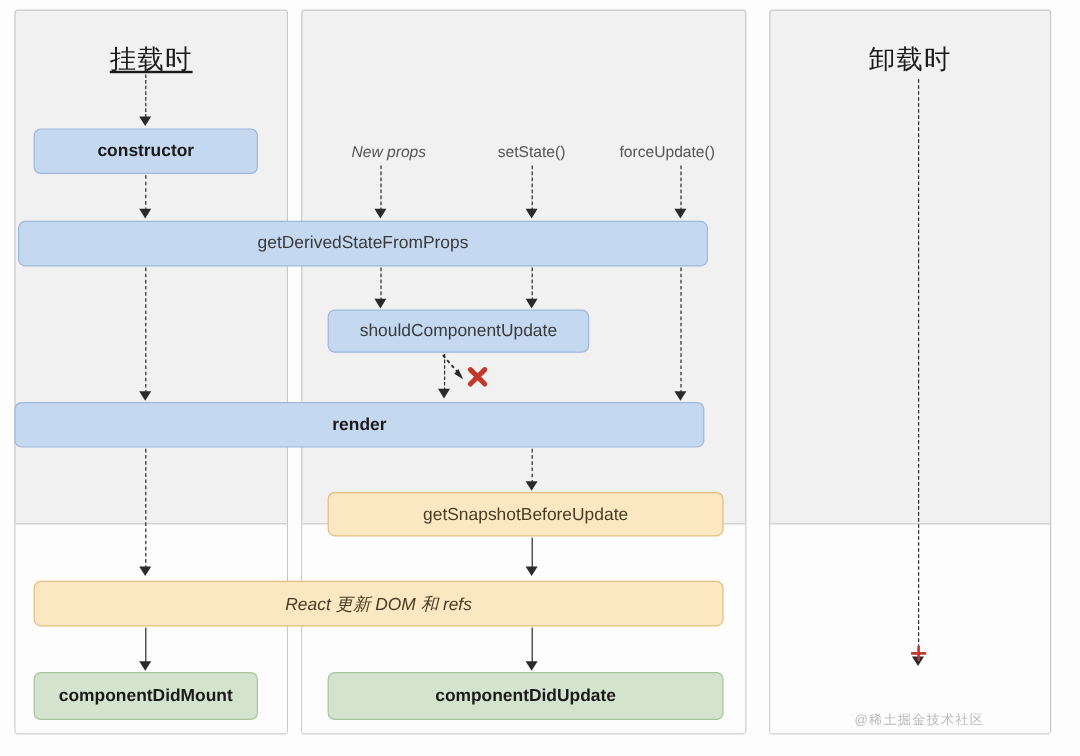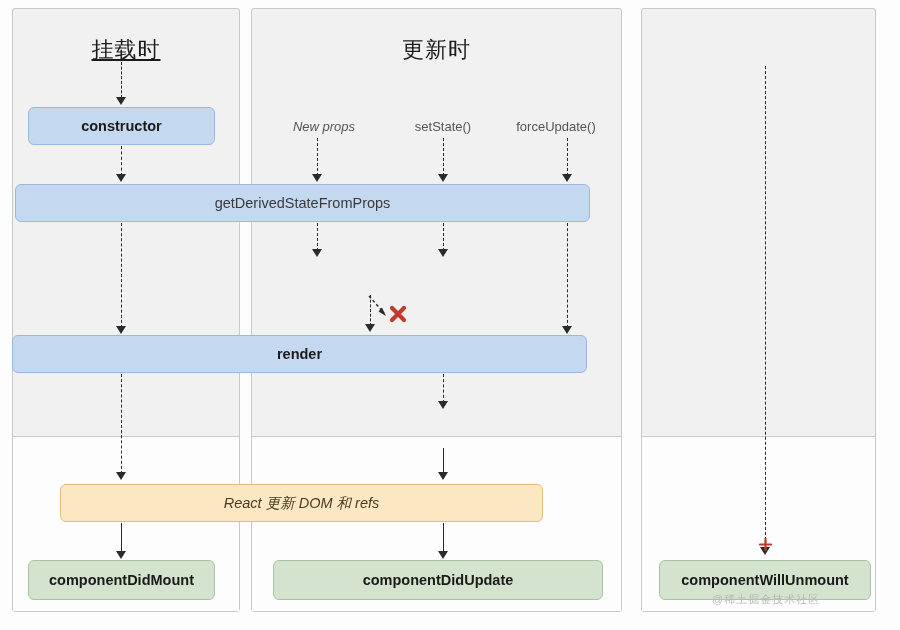--- a/index.html
+++ b/index.html
@@ -138,25 +138,25 @@
 
 <div id="stage">
 
   <div class="panel" style="left:12px; top:8px; width:228px; height:604px;">
     <div class="panel-lower" style="height:175px;"></div>
     <div class="panel-title" style="top:26px;text-decoration:underline;">挂载时</div>
   </div>
 
   <div class="panel" style="left:251px; top:8px; width:371px; height:604px;">
     <div class="panel-lower" style="height:175px;"></div>
-    <div class="panel-title" style="top:26px;">更新时</div>
   </div>
 
   <div class="panel" style="left:641px; top:8px; width:235px; height:604px;">
     <div class="panel-lower" style="height:175px;"></div>
+    <div class="panel-title" style="top:26px;">卸载时</div>
   </div>
 
   <div class="trigger italic" style="left:324px; top:119px;">New props</div>
   <div class="trigger" style="left:443px; top:119px;">setState()</div>
   <div class="trigger" style="left:556px; top:119px;">forceUpdate()</div>
 
   <div class="edge dashed" style="left:121px; top:62px; height:36px;"></div>
   <div class="arrowhead" style="left:121px; top:97px;"></div>
 
   <div class="edge dashed" style="left:317px; top:138px; height:38px;"></div>
@@ -179,20 +179,21 @@
   <div class="arrowhead" style="left:317px; top:249px;"></div>
   <div class="edge dashed" style="left:443px; top:223px; height:28px;"></div>
   <div class="arrowhead" style="left:443px; top:249px;"></div>
 
   <div class="edge dashed" style="left:121px; top:223px; height:105px;"></div>
   <div class="arrowhead" style="left:121px; top:326px;"></div>
 
   <div class="edge dashed" style="left:567px; top:223px; height:105px;"></div>
   <div class="arrowhead" style="left:567px; top:326px;"></div>
 
+  <div class="node blue" style="left:273px; top:258px; width:218px; height:36px;">shouldComponentUpdate</div>
 
   <div class="edge dashed" style="left:370px; top:295px; height:31px;"></div>
   <div class="arrowhead" style="left:370px; top:324px;"></div>
 
   <svg class="diag" style="left:366px; top:294px;" width="30" height="28" viewBox="0 0 30 28">
     <line x1="3" y1="2" x2="18" y2="19" stroke="#2a2a2a" stroke-width="1.5" stroke-dasharray="3,2.5"></line>
     <polygon points="20,22 12.5,17.5 16,13.5" fill="#2a2a2a"></polygon>
   </svg>
 
   <svg class="xmark" style="left:388px; top:304px;" width="20" height="20" viewBox="0 0 20 20">
@@ -200,39 +201,39 @@
   </svg>
 
   <div class="node blue bold" style="left:12px; top:335px; width:575px; height:38px;">render</div>
 
   <div class="edge dashed" style="left:443px; top:374px; height:29px;"></div>
   <div class="arrowhead" style="left:443px; top:401px;"></div>
 
   <div class="edge dashed" style="left:121px; top:374px; height:100px;"></div>
   <div class="arrowhead" style="left:121px; top:472px;"></div>
 
+  <div class="node orange" style="left:273px; top:410px; width:330px; height:37px;">getSnapshotBeforeUpdate</div>
 
   <div class="edge solid" style="left:443px; top:448px; height:26px;"></div>
   <div class="arrowhead" style="left:443px; top:472px;"></div>
 
-  <div class="node orange italic" style="left:28px; top:484px; width:483px; height:38px;margin-left:32px;">React 更新 DOM 和 refs</div>
+  <div class="node orange italic" style="left:28px; top:484px; width:575px; height:38px;">React 更新 DOM 和 refs</div>
 
   <div class="edge solid" style="left:121px; top:523px; height:30px;"></div>
   <div class="arrowhead" style="left:121px; top:551px;"></div>
 
   <div class="edge solid" style="left:443px; top:523px; height:30px;"></div>
   <div class="arrowhead" style="left:443px; top:551px;"></div>
 
   <div class="node green bold" style="left:273px; top:560px; width:330px; height:40px;">componentDidUpdate</div>
 
   <div class="node green bold" style="left:28px; top:560px; width:187px; height:40px;">componentDidMount</div>
 
   <div class="edge dashed" style="left:765px; top:66px; height:484px;"></div>
   <svg class="redplus" style="left:759px; top:538px;" width="13" height="13" viewBox="0 0 13 13">
     <path d="M6.5 1 L6.5 12 M1 6.5 L12 6.5" stroke="#c0392b" stroke-width="2.2" stroke-linecap="round"></path>
   </svg>
   <div class="arrowhead" style="left:765px; top:547px;"></div>
 
-  <div class="node green bold" style="left:659px; top:560px; width:212px; height:40px;">componentWillUnmount</div>
 
   <div class="watermark" style="left:712px; top:592px;">@稀土掘金技术社区</div>
 
 </div>
 
 </body></html>

